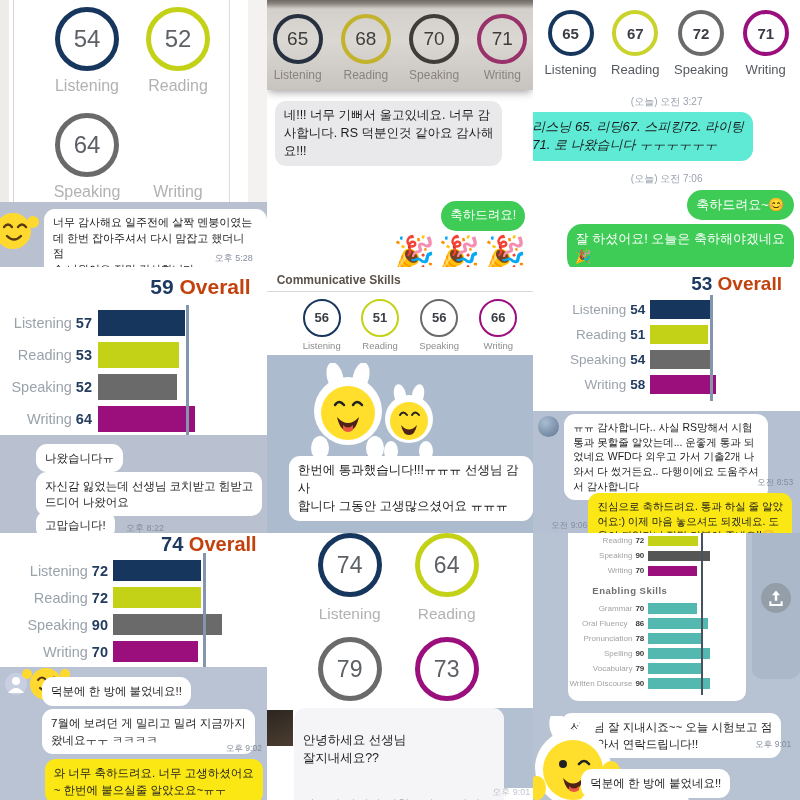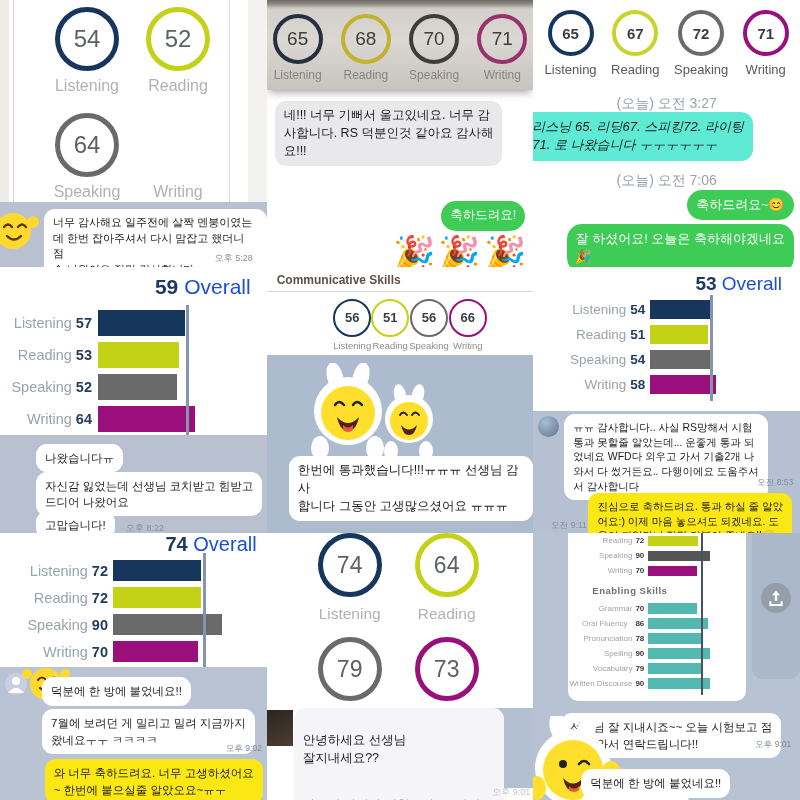--- a/index.html
+++ b/index.html
@@ -13,29 +13,29 @@
   .num{color:#5d6166;}
   .clabel{text-align:center;color:#b2b2b2;}
   .bubble{border-radius:11px;padding:6px 9px;line-height:1.42;color:#1b1b1d;
     white-space:pre-line;display:inline-block;}
   .white{background:#ffffff;}
   .grayb{background:#e9e9eb;}
   .greenb{background:#3ecc57;color:#fff;border-radius:15px;}
   .yellowb{background:#fae714;}
   .lightb{background:#5eead4;font-style:italic;}
   .ts{font-size:9px;color:#848d9c;white-space:nowrap;}
-  .ctime{text-align:center;font-size:14px;color:#9aa2ae;}
+  .ctime{text-align:center;font-size:10px;color:#9aa2ae;}
   .bar-row{display:flex;align-items:center;}
   .blab{text-align:right;white-space:nowrap;}
   .blab .l{color:#9aa2aa;}
   .blab b{color:#233d5e;margin-left:4px;}
   .bar{margin-left:6px;flex:none;}
   .vline{position:absolute;width:3px;background:#8496ae;}
   .ovr{position:absolute;font-weight:bold;color:#1c3a60;white-space:nowrap;}
-  .ovr span{font-weight:normal;color:#1d4ed8;}
+  .ovr span{font-weight:bold;color:#c2410c;}
   .chat{position:absolute;left:0;right:0;bottom:0;}
 </style>
 </head>
 <body>
 
 <div id="collage">
 
   <div class="cell">
     <div class="abs" style="left:0;top:0;width:9px;height:203px;background:#edece8"></div>
     <div class="abs" style="left:13px;top:0;width:1px;height:203px;background:#d6d6d3"></div>
@@ -168,21 +168,21 @@
       <div class="bubble white abs" style="left:36px;top:37px;font-size:11.5px">자신감 잃었는데 선생님 코치받고 힘받고
 드디어 나왔어요</div>
       <div class="bubble white abs" style="left:36px;top:76px;font-size:11.5px">고맙습니다!</div>
       <div class="ts abs" style="left:126px;top:87px">오후 8:22</div>
     </div>
   </div>
 
   <div class="cell">
     <div class="abs" style="left:10px;top:6px;font-size:12px;font-weight:bold;color:#5b5148">Communicative Skills</div>
     <div class="abs" style="left:0;right:0;top:24px;height:1px;background:#d9d9d9"></div>
-    <div class="abs" style="left:36px;right:16px;top:32px;display:flex;justify-content:center">
+    <div class="abs" style="left:36px;right:16px;top:32px;display:flex;justify-content:space-between">
       <div style="text-align:center">
         <div class="circle" style="width: 38px; height: 38px; border: 2.5px solid rgb(23, 54, 93); margin: 0px auto;">
             <b style="font-size:13px;color:#3a3e44">56</b>
           </div>
         <div style="font-size:9.5px;color:#8d8d8d;margin-top:3px">Listening</div>
       </div>
       <div style="text-align:center">
         <div class="circle" style="width: 38px; height: 38px; border: 2.5px solid rgb(195, 209, 23); margin: 0px auto;">
             <b style="font-size:13px;color:#3a3e44">51</b>
           </div>
@@ -251,21 +251,21 @@
       <div class="abs" style="left:5px;top:5px;width:21px;height:21px;border-radius:50%;background:radial-gradient(circle at 35% 30%,#a9bdd2,#5f758f)"></div>
       <div class="bubble white abs" style="left:31px;top:3px;font-size:10.5px">ㅠㅠ 감사합니다.. 사실 RS망해서 시험
 통과 못할줄 알았는데... 운좋게 통과 되
 었네요 WFD다 외우고 가서 기출2개 나
 와서 다 썼거든요.. 다행이에요 도움주셔
 서 감사합니다</div>
       <div class="ts abs" style="left:224px;top:66px;font-size:8.5px">오전 8:53</div>
       <div class="bubble yellowb abs" style="right:8px;top:82px;font-size:10.5px">진심으로 축하드려요. 통과 하실 줄 알았
 어요:) 이제 마음 놓으셔도 되겠네요. 도
 움이 되었다니 정말 기분이 좋네요!!😊</div>
-      <div class="ts abs" style="left:18px;bottom:1px;font-size:8.5px">오전 9:11</div>
+      <div class="ts abs" style="left:18px;bottom:1px;font-size:8.5px">오전 9:06</div>
     </div>
   </div>
 
   <div class="cell">
     <div class="ovr" style="top:0;right:10px;font-size:20px"><span style="color:#1c3a60;font-weight:bold">74</span> <span>Overall</span></div>
     <div class="abs" style="left:4px;top:24px;right:0">
       <div class="bar-row" style="height:27px">
         <div class="blab" style="width:104px;font-size:14.5px"><span class="l">Listening</span><b>72</b></div>
         <div class="bar" style="height: 21px; margin-left: 5px; width: 87.552px; background-color: rgb(23, 54, 93);"></div>
       </div>

